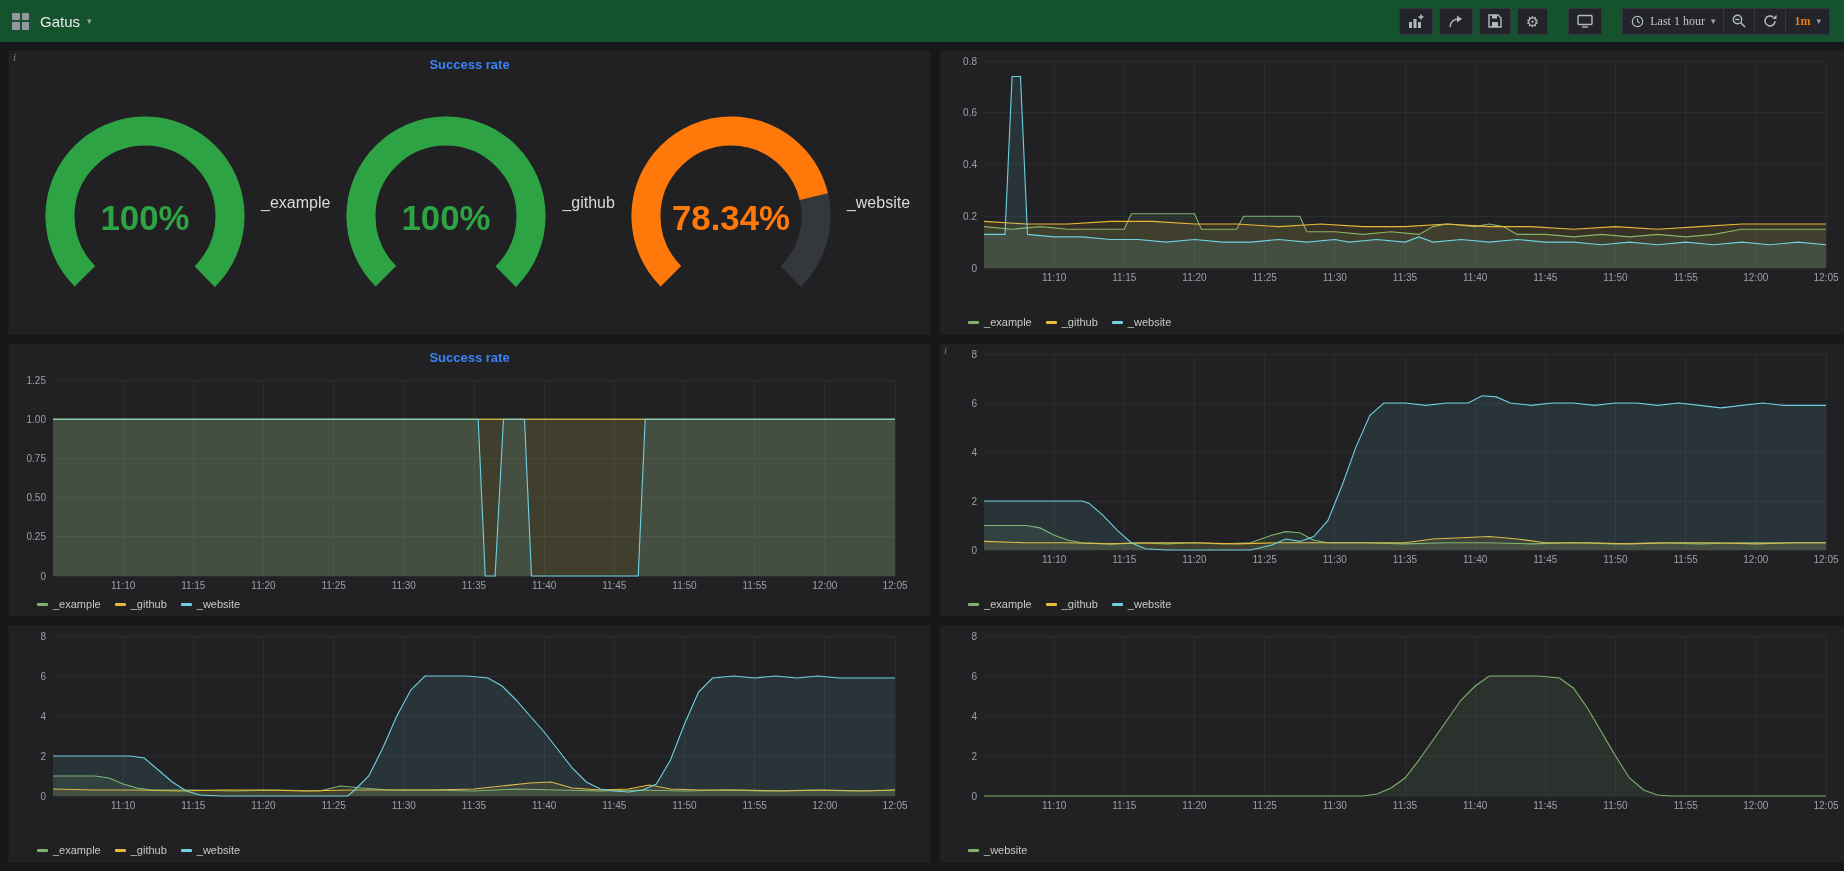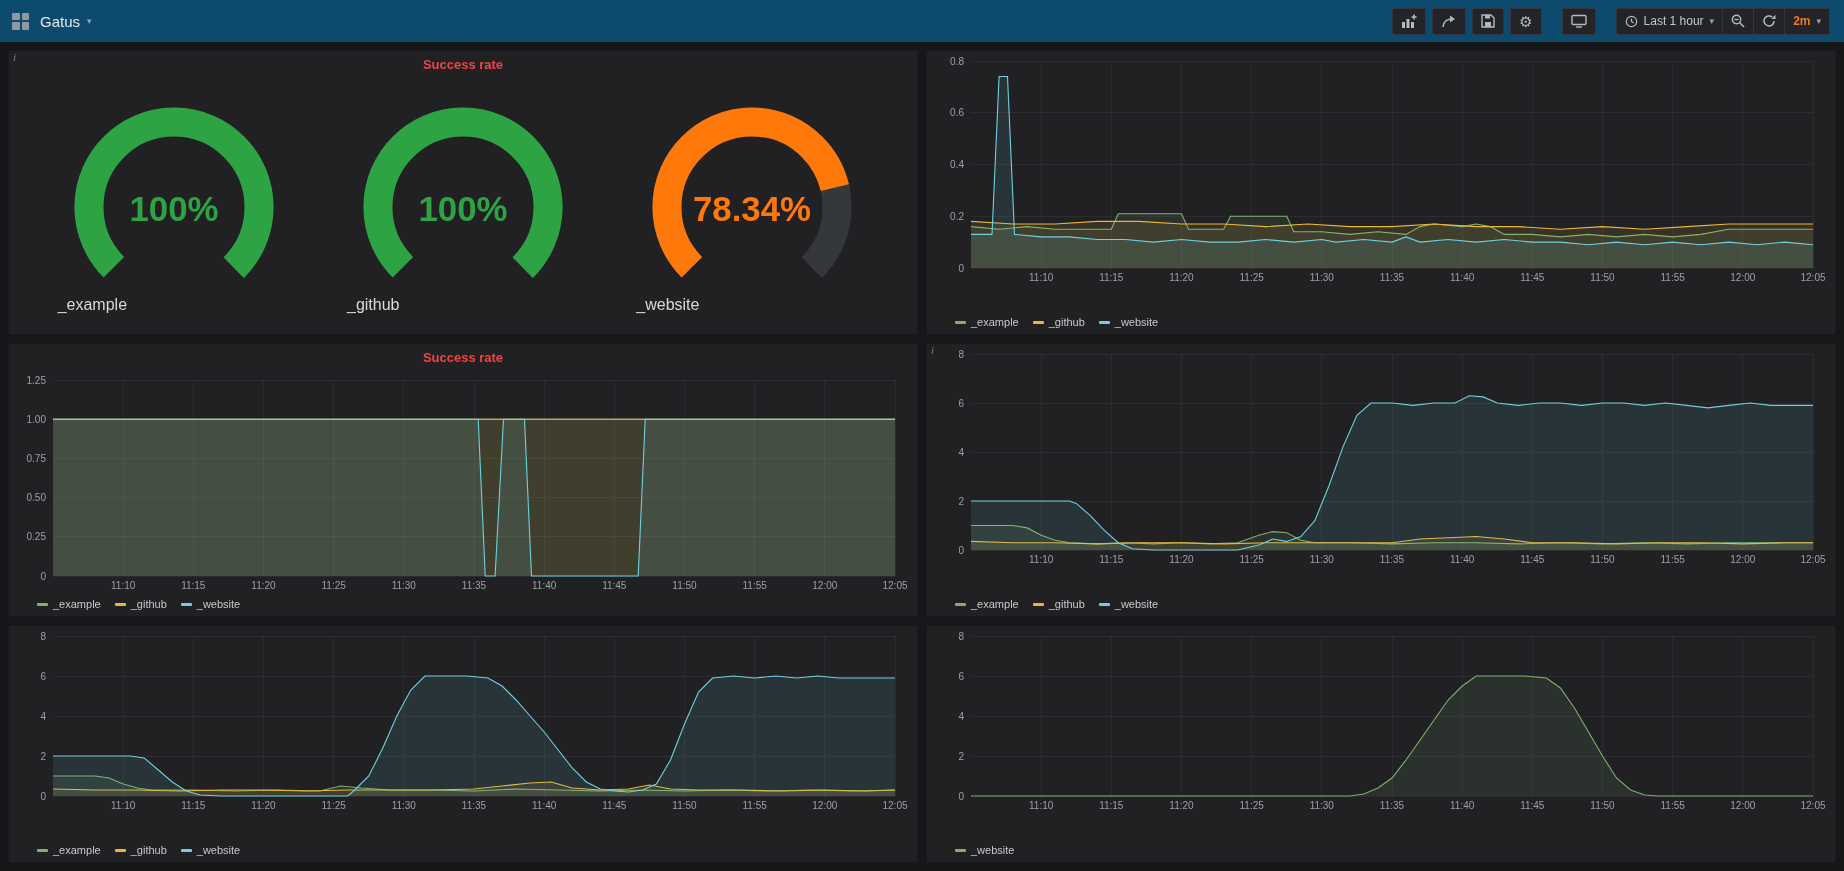--- a/index.html
+++ b/index.html
@@ -2,53 +2,53 @@
 <html><head>
 <meta charset="utf-8">
 <style>
   * { margin:0; padding:0; box-sizing:border-box; }
   html,body {
     width:1844px; height:871px; overflow:hidden;
     background:#161719; color:#d8d9da;
     font-family:"Liberation Sans", sans-serif;
   }
   
-  .navbar { height:42px; display:flex; align-items:center; justify-content:space-between; padding:0 14px 0 12px; background:#0c4a6e; }
+  .navbar { height:42px; display:flex; align-items:center; justify-content:space-between; padding:0 14px 0 12px; background:#14532d; }
   .nav-left { display:flex; align-items:center; gap:11px; }
   .grid-icon { width:17px; height:17px; display:grid; grid-template-columns:1fr 1fr; grid-template-rows:1fr 1fr; gap:2px; cursor:pointer; }
   .grid-icon span { background:#9297a0; border-radius:1px; }
   .nav-title { font-size:15px; color:#e9eaeb; display:flex; align-items:center; gap:7px; cursor:pointer; }
   .caret { font-size:9px; color:#9fa3a8; }
   .nav-right { display:flex; align-items:center; gap:6px; }
   .nav-sep { width:8px; }
   .nav-btn { height:27px; min-width:30px; padding:0 8px; background:#222429; border:1px solid #33363c; border-radius:2px;
              display:flex; align-items:center; justify-content:center; gap:6px; color:#c3c6cb; font-size:12px; cursor:pointer;
              font-family:"Liberation Sans",sans-serif; }
   .nav-btn svg { display:block; }
   .gear-glyph { font-size:15px; line-height:1; color:#b4b8bd; }
   .nav-group { display:flex; }
-  .nav-group .nav-btn { border-radius:0; border-right-width:0; }
+  .nav-group .nav-btn { border-radius:0; border-right-width:0;font-family:Liberation Serif, serif; }
   .nav-group .nav-btn:first-child { border-radius:2px 0 0 2px; }
   .nav-group .nav-btn:last-child { border-radius:0 2px 2px 0; border-right-width:1px; }
   .refresh-label { color:#eb7b18; font-weight:bold; }
   
   .dashboard { display:grid; grid-template-columns:1fr 1fr; grid-template-rows:285px 274px 238px; gap:8px; padding:8px; }
   .panel { background:#212124; border:1px solid #1a1b1e; position:relative; display:flex; flex-direction:column; }
   .panel-header { flex:none; height:26px; display:flex; align-items:center; justify-content:center;
-                  font-size:13px; font-weight:bold; color:#ef4444; cursor:pointer; }
+                  font-size:13px; font-weight:bold; color:#3b82f6; cursor:pointer; }
   .panel-info { position:absolute; top:0; left:4px; font-size:11px; font-style:italic; color:#7b7e83;
                 font-family:"Liberation Serif",serif; cursor:pointer; z-index:2; }
   .panel-body { flex:1; min-height:0; display:flex; flex-direction:column; padding:0 6px 2px 6px; }
   .chart { flex:1; min-height:0; }
   .chart-legend { flex:none; height:20px; display:flex; align-items:center; gap:14px; padding-left:22px; font-size:11px; color:#c7c8ca; }
   .legend-item { display:flex; align-items:center; gap:5px; cursor:pointer; }
   .legend-swatch { width:11px; height:3px; border-radius:1px; display:inline-block; }
   
   .gauges { flex:1; display:flex; align-items:center; justify-content:space-around; padding:2px 14px 6px 14px; }
-  .gauge { display:flex; flex-direction:column; }
+  .gauge { display:flex; flex-direction:row; align-items:center; }
   .gauge svg { width:232px; height:205px; display:block; }
   .gauge-label { font-size:16px; color:#d8d9da; margin-top:0px; }
   
   svg text.tick { font-family:"Liberation Sans",sans-serif; font-size:10px; fill:#9aa0a6; }
   svg line.grid { stroke:#2b2c30; stroke-width:1; shape-rendering:crispEdges; }
 </style>
 </head>
 <body>
 
 <div class="navbar">
@@ -118,21 +118,21 @@
           <line x1="8.8" y1="8.8" x2="13" y2="13" stroke="#b4b8bd" stroke-width="1.6"></line>
         </svg>
       </button>
       <button class="nav-btn">
         <svg width="14" height="14" viewBox="0 0 14 14">
           <path d="M12 7 a5 5 0 1 1 -1.8 -3.9" fill="none" stroke="#b4b8bd" stroke-width="1.5"></path>
           <path d="M13.5 0.8 L13.5 5 L9.3 5 Z" fill="#b4b8bd"></path>
         </svg>
       </button>
       <button class="nav-btn">
-        <span class="refresh-label">2m</span>
+        <span class="refresh-label">1m</span>
         <span class="caret">▾</span>
       </button>
     </div>
   </div>
 </div>
 
 <div class="dashboard">
 
   <div class="panel">
     <div class="panel-info">i</div>

